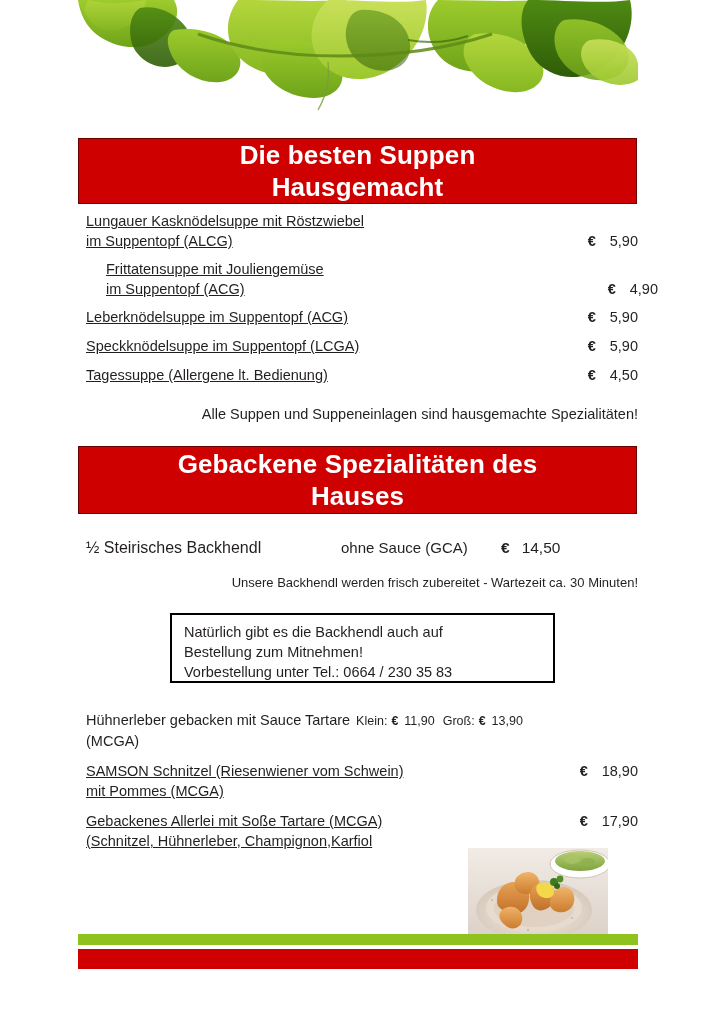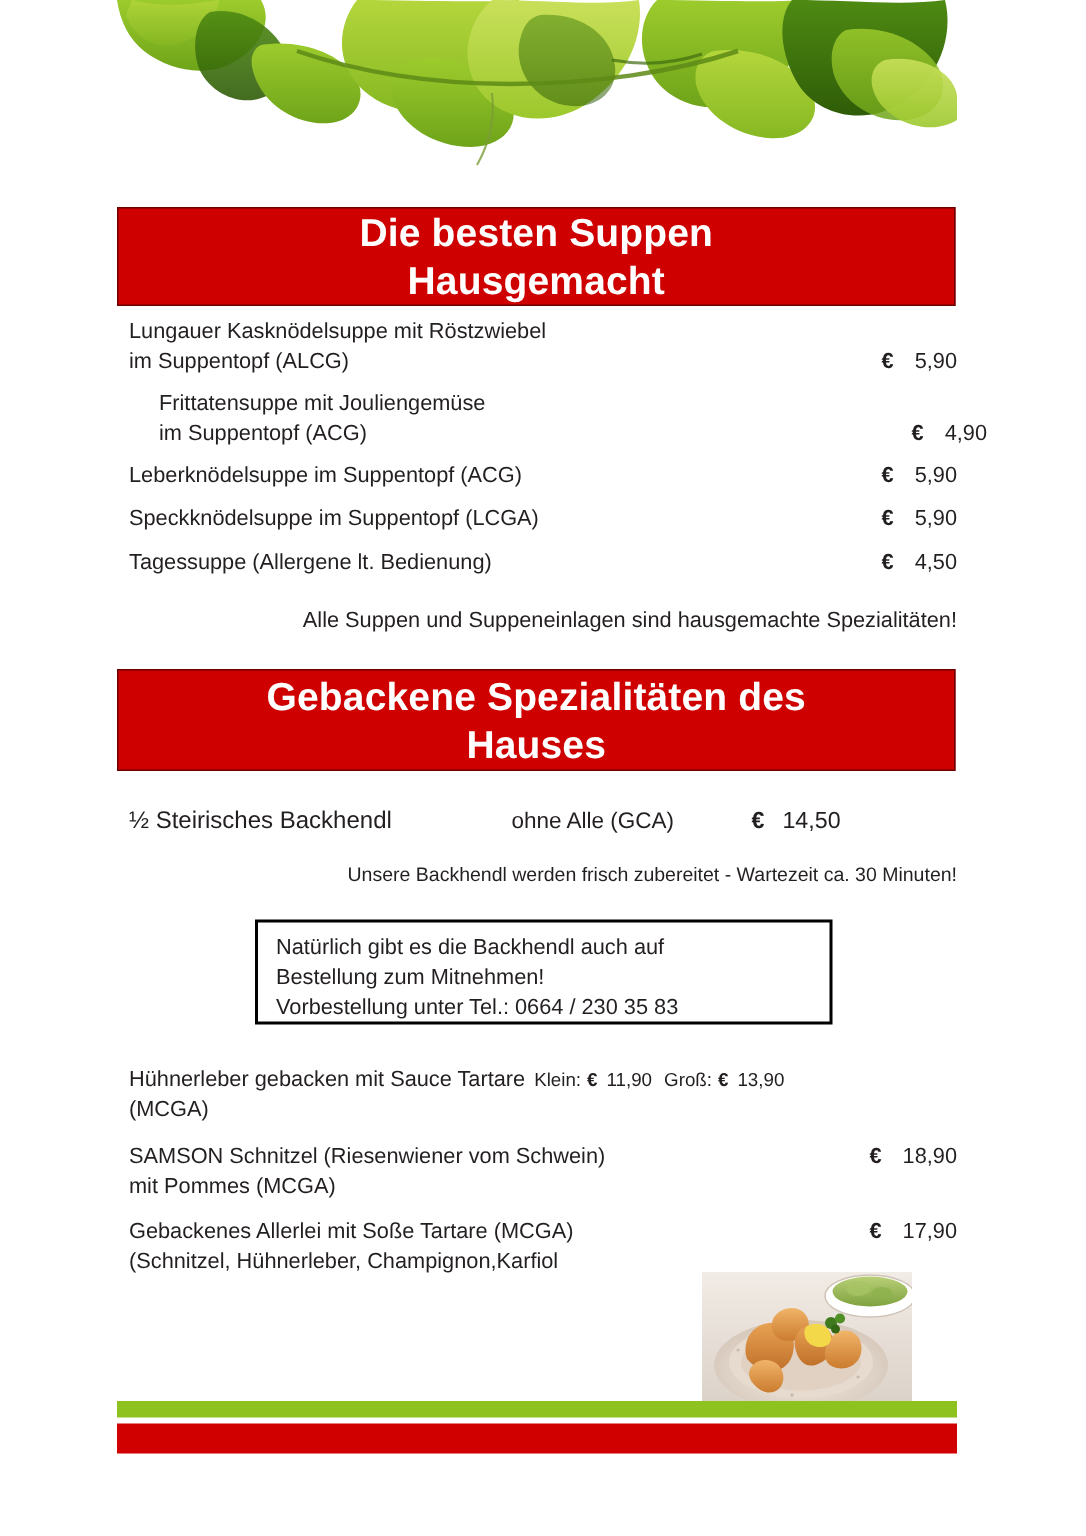--- a/index.html
+++ b/index.html
@@ -70,20 +70,21 @@
     display: flex;
     align-items: flex-start;
     justify-content: space-between;
   }
   .menu-name {
     font-size: 14.5px;
     line-height: 20px;
     color: #231f20;
     white-space: pre-line;
     flex: 1 1 auto;
+    text-decoration: underline;
   }
   .menu-price {
     flex: 0 0 auto;
     font-size: 14.5px;
     line-height: 20px;
     white-space: nowrap;
     color: #231f20;
     display: flex;
     align-items: baseline;
   }
@@ -306,21 +307,21 @@
 
   <div class="note-line" style="top:404px;">Alle Suppen und Suppeneinlagen sind hausgemachte Spezialitäten!</div>
 
   <div class="section-banner" id="banner-gebackene">
     <div class="line">Gebackene Spezialitäten des</div>
     <div class="line">Hauses</div>
   </div>
 
   <div class="backhendl-row">
     <div class="bh-name">½ Steirisches Backhendl</div>
-    <div class="bh-mid">ohne Alle  (GCA)</div>
+    <div class="bh-mid">ohne Sauce  (GCA)</div>
     <div class="bh-price">
       <span class="cur">€</span>
       <span class="val">14,50</span>
     </div>
   </div>
 
   <div class="wait-note">Unsere Backhendl werden frisch zubereitet - Wartezeit ca. 30 Minuten!</div>
 
   <div class="takeaway-box">
     <div class="tline">Natürlich gibt es die Backhendl auch auf</div>

